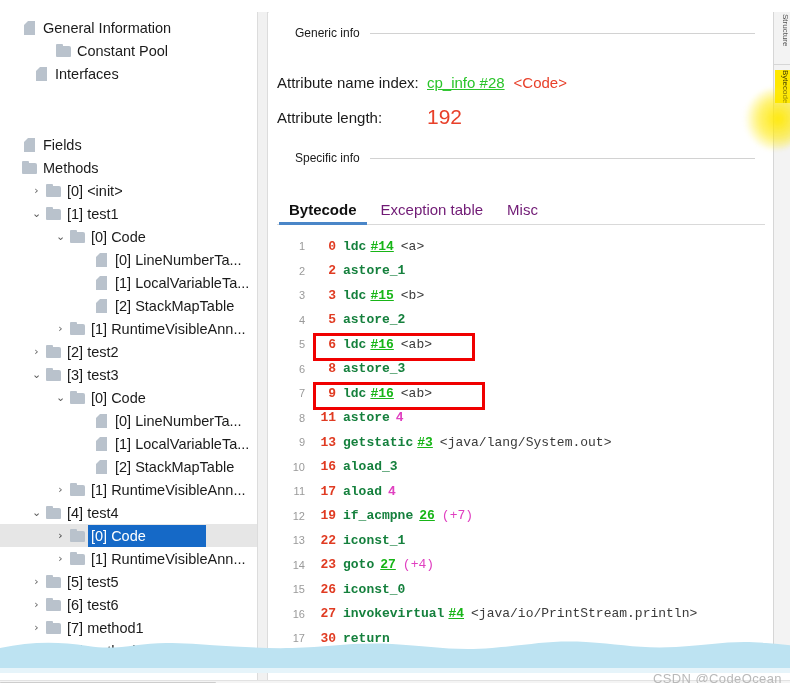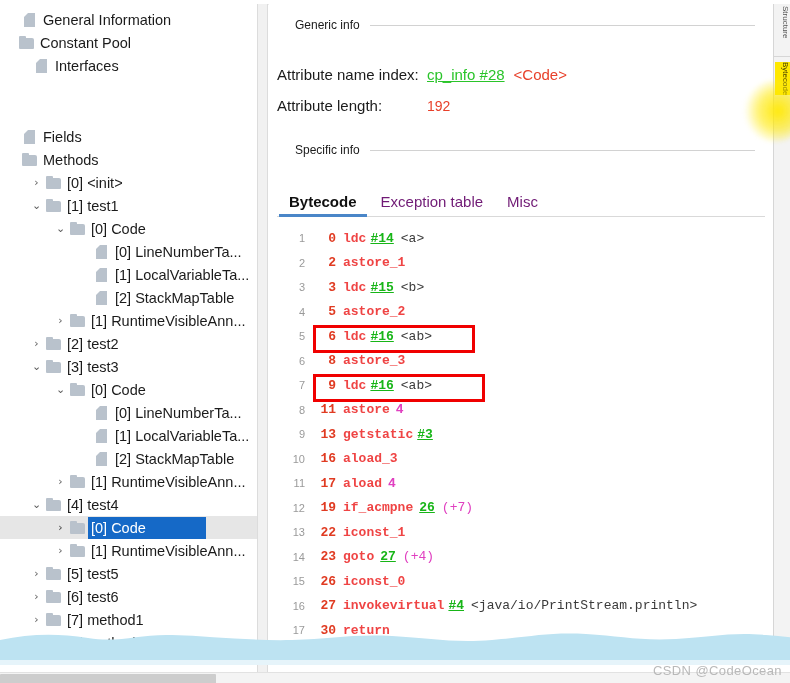--- a/index.html
+++ b/index.html
@@ -7,21 +7,21 @@
   body {
     width: 790px; height: 683px;
     font-family: "Liberation Sans", sans-serif;
     background: #ffffff;
     overflow: hidden;
     position: relative;
   }
 
   
   #app {
-    position: absolute; left:0; top:4px; width:790px; height:506px;
+    position: absolute; left:0; top:12px; width:790px; height:506px;
     background:#ffffff;
     display: block;
   }
 
   
   #tree-panel {
     position:absolute; left:0; top:0; width:257px; height:645px;
     background:#ffffff;
     overflow:hidden;
     padding-top:4px;
@@ -93,21 +93,21 @@
     flex:1; height:1px; background:#d2d2d2; margin-left:10px;
   }
 
   .kv-row{ display:flex; align-items:center; font-size:15px; padding-left:8px;}
   .kv-key{ color:#1b1b1b; width:150px; }
   .kv-link{
     color:#2ac42a; text-decoration:underline; cursor:pointer;
     font-size:15px;
   }
   .kv-red{ color:#e8402a; margin-left:9px; font-size:15px;}
-  .kv-val-red{ color:#e8402a; font-size:14px; }
+  .kv-val-red{ color:#e8402a; font-size:21px; }
 
   
   #tabs{
     position:absolute; left:8px; top:183px; width:488px; height:30px;
     display:flex; align-items:flex-end;
     border-bottom:1px solid #d9d9d9;
   }
   .tab{
     font-size:15px; color:#701a75; padding:0 12px 6px 12px; cursor:pointer;
     position:relative;
@@ -130,21 +130,21 @@
     font-family:"Liberation Mono", monospace;
     font-size:13px; white-space:nowrap;
     position:relative;
   }
   .bc-ln{
     width:28px; min-width:28px; text-align:right; margin-right:9px;
     color:#9a9a9a; font-size:11px;
     font-family:"Liberation Sans", sans-serif;
   }
   .bc-off{ color:#e03b22; min-width:22px; text-align:right; margin-right:7px; font-weight:bold;}
-  .bc-op{ color:#ef4444; font-weight:bold; }
+  .bc-op{ color:#15803d; font-weight:bold; }
   .bc-ref{ color:#17b517; text-decoration:underline; font-weight:bold; margin-left:4px;}
   .bc-num{ color:#e040c0; font-weight:bold; margin-left:6px;}
   .bc-desc{ color:#3a3a3a; margin-left:7px; }
   .bc-branch{ color:#17b517; text-decoration:underline; font-weight:bold; margin-left:6px;}
   .bc-delta{ color:#e040c0; margin-left:7px; }
 
   .bc-row.boxed::before{
     content:""; position:absolute;
     left:36px; top:1px; height:22px;
     border:3px solid #f00000;
@@ -215,21 +215,21 @@
 <div id="app">
 
   <div id="top-hairline"></div>
 
   <div id="tree-panel">
       <div class="tree-row" style="padding-left: 4px;">
         <span class="twisty none"></span>
         <span class="ico file"></span>
         <span class="tree-label">General Information</span>
       </div>
-      <div class="tree-row" style="padding-left: 1px;">
+      <div class="tree-row" style="padding-left: 12px; margin-left: 26px;">
         <span class="twisty none"></span>
         <span class="ico folder"></span>
         <span class="tree-label">Constant Pool</span>
       </div>
       <div class="tree-row" style="padding-left: 16px;">
         <span class="twisty none"></span>
         <span class="ico file"></span>
         <span class="tree-label">Interfaces</span>
       </div>
       <div class="tree-row" style="padding-left: 4px; margin-top: 48px;">
@@ -433,20 +433,21 @@
           <span class="bc-ln">8</span>
           <span class="bc-off">11</span>
           <span class="bc-op">astore</span>
           <span class="bc-num">4</span>
         </div>
         <div class="bc-row">
           <span class="bc-ln">9</span>
           <span class="bc-off">13</span>
           <span class="bc-op">getstatic</span>
           <span class="bc-ref">#3</span>
+          <span class="bc-desc">&lt;java/lang/System.out&gt;</span>
         </div>
         <div class="bc-row">
           <span class="bc-ln">10</span>
           <span class="bc-off">16</span>
           <span class="bc-op">aload_3</span>
         </div>
         <div class="bc-row">
           <span class="bc-ln">11</span>
           <span class="bc-off">17</span>
           <span class="bc-op">aload</span>

